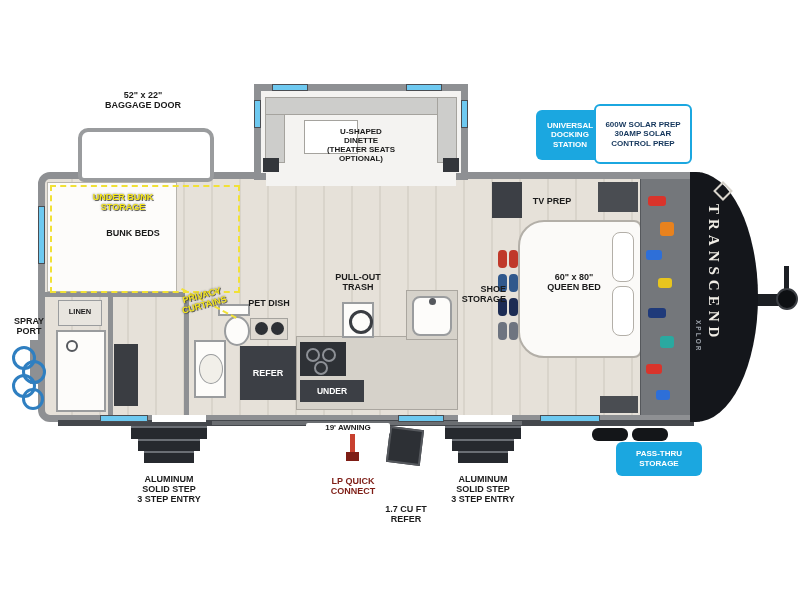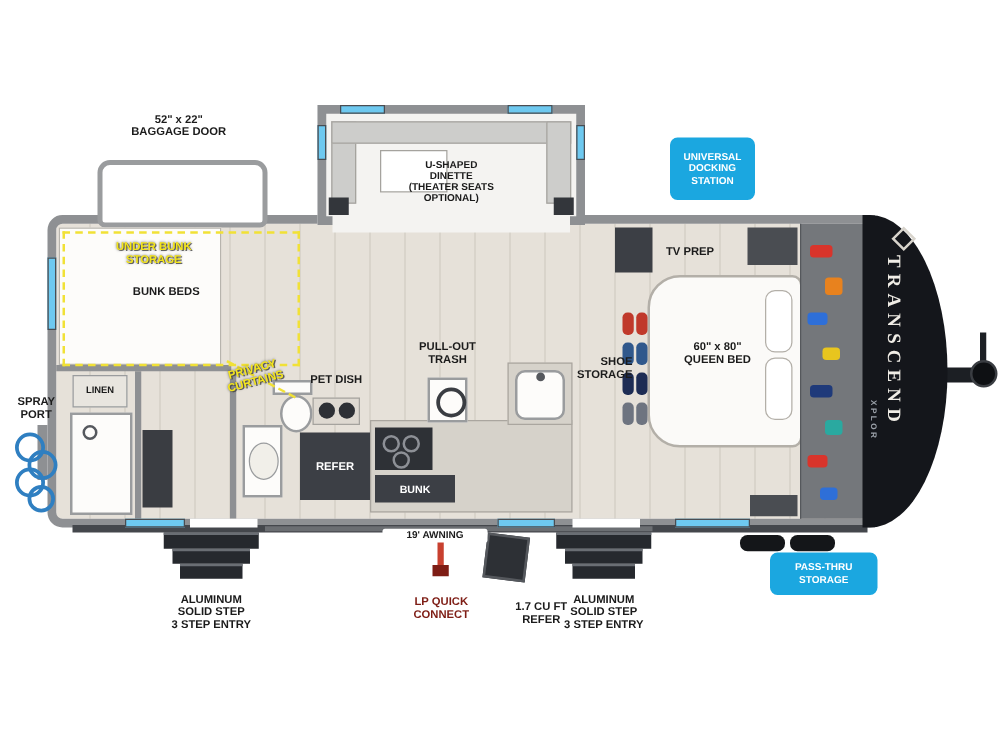--- a/index.html
+++ b/index.html
@@ -29,20 +29,23 @@
         font:700 9px/1 "Liberation Sans",sans-serif;z-index:5;}
 </style>
 </head>
 <body>
 
 <div id="stage">
 
   <div class="callout" style="left:524px;top:110px;width:64px;height:46px;margin-left:12px;"><span>UNIVERSAL
 DOCKING
 STATION</span></div>
+  <div class="callout outline" style="left:594px;top:104px;width:90px;height:52px;"><span>600W SOLAR PREP
+30AMP SOLAR
+CONTROL PREP</span></div>
   <div class="callout" style="left:616px;top:442px;width:82px;height:30px;"><span>PASS-THRU
 STORAGE</span></div>
 
   <div class="lbl" style="left:84px;top:90px;width:118px;">52" x 22"
 BAGGAGE DOOR</div>
   <div class="abs" style="left:78px;top:128px;width:128px;height:46px;background:#fff;border:4px solid #9a9c9e;border-radius:10px 10px 6px 6px;z-index:2;"></div>
 
   <div class="abs" style="left:254px;top:84px;width:214px;height:96px;background:#f4f3f1;border:7px solid #8e9093;box-sizing:border-box;z-index:2;"></div>
 
   <div class="abs" style="left:38px;top:172px;width:662px;height:250px;box-sizing:border-box;border:7px solid #8e9093;border-radius:12px 0 0 12px;z-index:1;
@@ -105,21 +108,21 @@
   <div class="fixture" style="left:296px;top:336px;width:162px;height:74px;background:#d6d2ca;border:1px solid #aaa69f;"></div>
   <div class="fixture" style="left:406px;top:290px;width:52px;height:50px;background:#d6d2ca;border:1px solid #aaa69f;"></div>
   <div class="dkbx" style="left:240px;top:346px;width:56px;height:54px;">
       <span>REFER</span>
     </div>
   <div class="fixture" style="left:300px;top:342px;width:46px;height:34px;background:#2e3136;"></div>
   <div class="abs" style="left:306px;top:348px;width:10px;height:10px;border:2px solid #8d9096;border-radius:50%;z-index:5;"></div>
   <div class="abs" style="left:322px;top:348px;width:10px;height:10px;border:2px solid #8d9096;border-radius:50%;z-index:5;"></div>
   <div class="abs" style="left:314px;top:361px;width:10px;height:10px;border:2px solid #8d9096;border-radius:50%;z-index:5;"></div>
   <div class="dkbx" style="left:300px;top:380px;width:64px;height:22px;font-size:8.5px;">
-      <span>BUNK</span>
+      <span>UNDER</span>
     </div>
   <div class="fixture whitebox" style="left:412px;top:296px;width:40px;height:40px;border-radius:8px;"></div>
   <div class="abs" style="left:429px;top:298px;width:7px;height:7px;background:#55585d;border-radius:50%;z-index:5;"></div>
 
   <div class="lbl" style="left:326px;top:272px;width:64px;">PULL-OUT
 TRASH</div>
   <div class="fixture whitebox" style="left:342px;top:302px;width:32px;height:36px;"></div>
   <div class="abs" style="left:349px;top:310px;width:18px;height:18px;border:3px solid #3a3d42;border-radius:50%;z-index:5;"></div>
 
   <div class="lbl" style="left:444px;top:284px;width:62px;text-align:right;">SHOE
@@ -183,21 +186,21 @@
   <div class="lbl" style="left:438px;top:474px;width:90px;">ALUMINUM
 SOLID STEP
 3 STEP ENTRY</div>
 
   <div class="abs" style="left:350px;top:426px;width:5px;height:28px;background:#c8402f;z-index:6;"></div>
   <div class="abs" style="left:346px;top:452px;width:13px;height:9px;background:#7e1d15;z-index:6;"></div>
   <div class="lbl red" style="left:318px;top:476px;width:70px;">LP QUICK
 CONNECT</div>
 
   <div class="abs" style="left:388px;top:428px;width:34px;height:36px;background:#2d3035;border:2px solid #55585d;transform:rotate(7deg);z-index:6;box-sizing:border-box;"></div>
-  <div class="lbl" style="left:380px;top:480px;width:52px;margin-left:27px;">1.7 CU FT
+  <div class="lbl" style="left:380px;top:504px;width:52px;">1.7 CU FT
 REFER</div>
 
   <div class="lbl" style="left:4px;top:316px;width:50px;">SPRAY
 PORT</div>
   <div class="abs" style="left:30px;top:340px;width:8px;height:44px;background:#8e9093;z-index:5;"></div>
   <div class="coil" style="left:12px;top:346px;width:24px;height:24px;"></div>
   <div class="coil" style="left:22px;top:360px;width:24px;height:24px;"></div>
   <div class="coil" style="left:12px;top:374px;width:24px;height:24px;"></div>
   <div class="coil" style="left:22px;top:388px;width:22px;height:22px;"></div>
 

